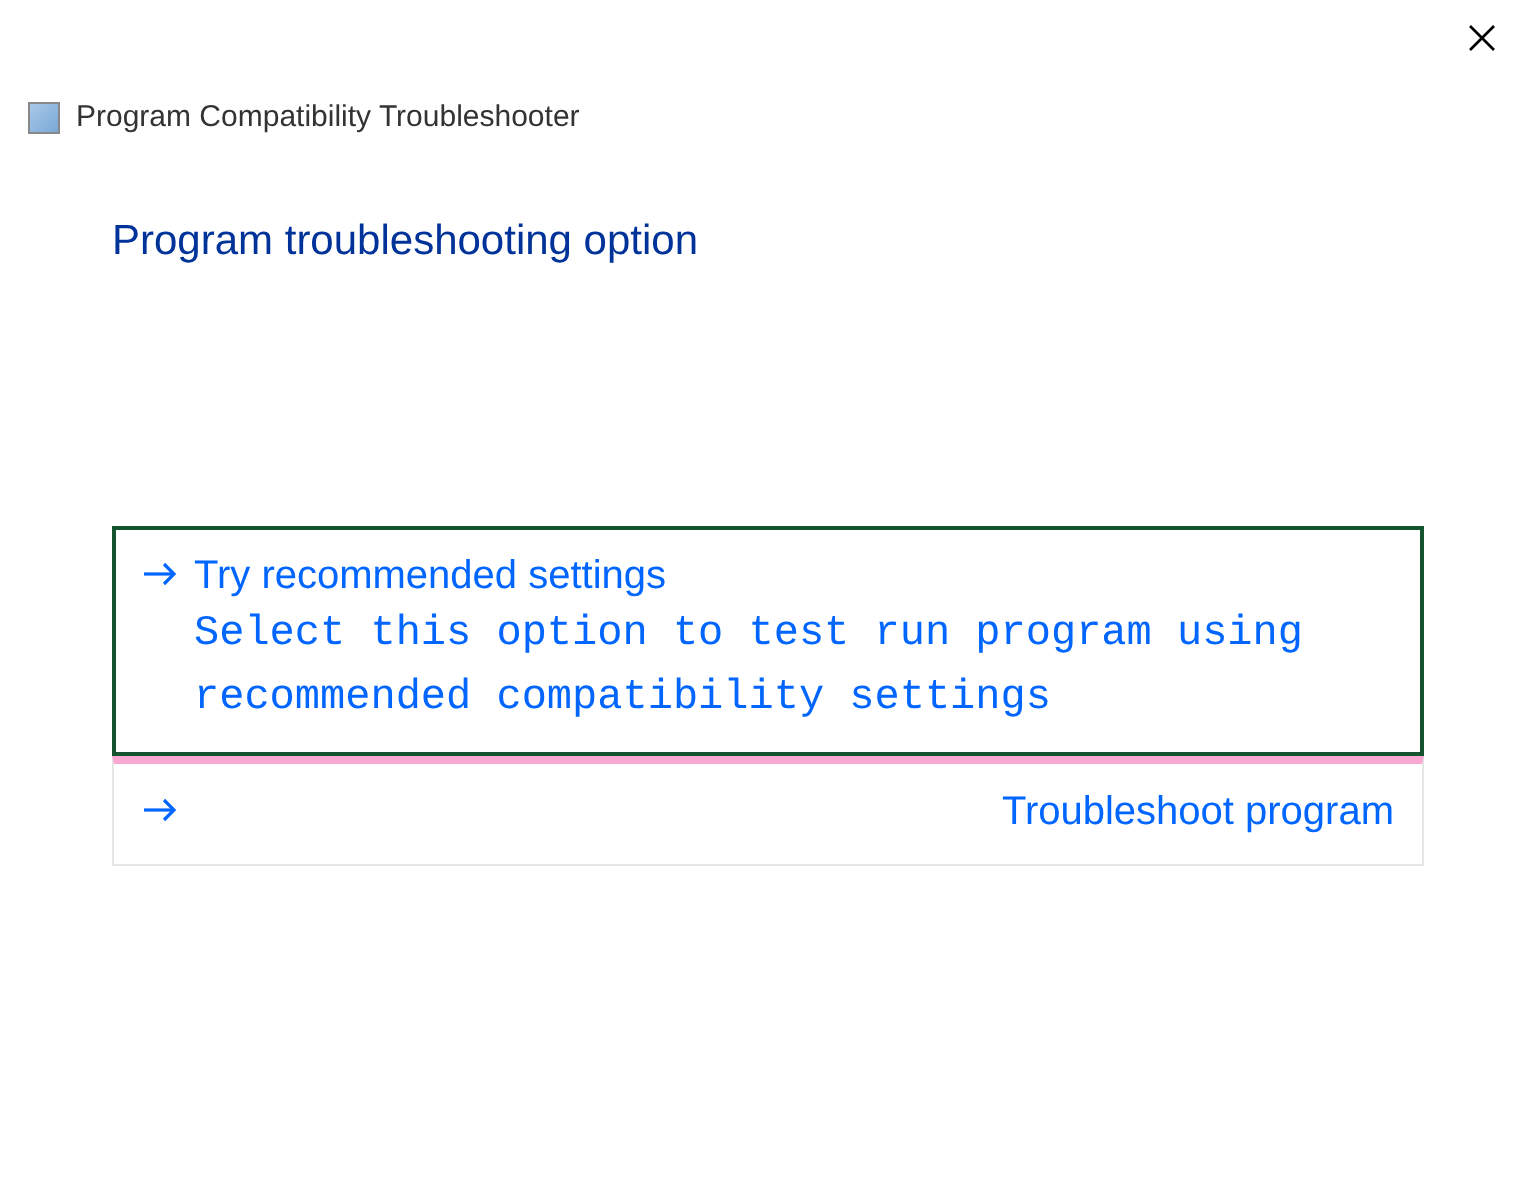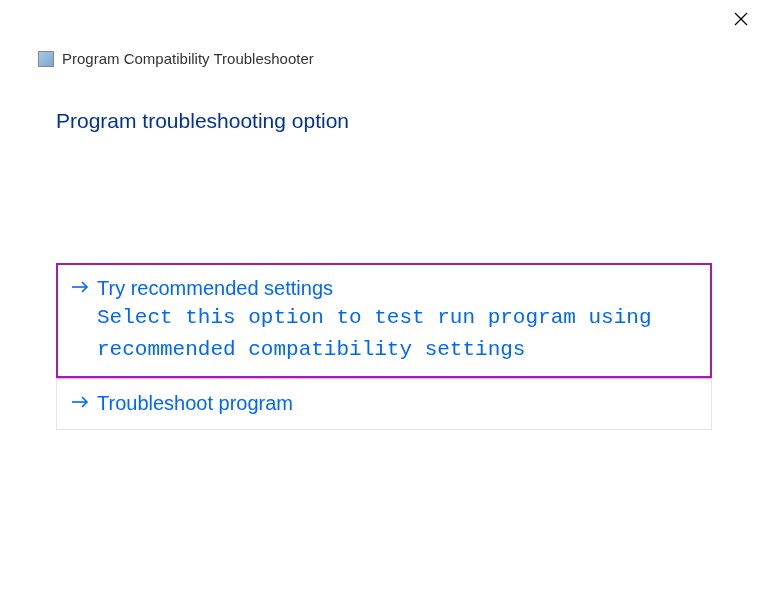--- a/index.html
+++ b/index.html
@@ -39,21 +39,20 @@
     }
     .close-btn svg {
       width: 14px;
       height: 14px;
     }
     .header-row {
       display: flex;
       align-items: center;
       padding: 10px 0 0 14px;
       gap: 8px;
-      margin-left: 24px;
     }
     .app-icon {
       width: 16px;
       height: 16px;
       background: linear-gradient(135deg, #a8c8e8 0%, #7aa8d8 100%);
       border: 1px solid #888;
       position: relative;
     }
     .app-title {
       font-size: 15px;
@@ -73,28 +72,29 @@
       border: 1px solid #e5e5e5;
       padding: 10px 14px 12px 14px;
       margin-bottom: 0;
       cursor: pointer;
       position: relative;
       display: flex;
       align-items: flex-start;
       gap: 8px;
     }
     .option.highlighted {
-      border: 2px solid #a21caf;
+      border: 2px solid #14532d;
       padding: 9px 13px 11px 13px;
     }
     .option + .option {
       border-top: none;
     }
     .option.highlighted + .option {
-      border-top: 1px solid #f9a8d4;
+      border-top: 4px solid #f9a8d4;
+      text-align: right;
     }
     .arrow-icon {
       flex-shrink: 0;
       margin-top: 6px;
     }
     .arrow-icon svg {
       width: 18px;
       height: 14px;
     }
     .option-text {

